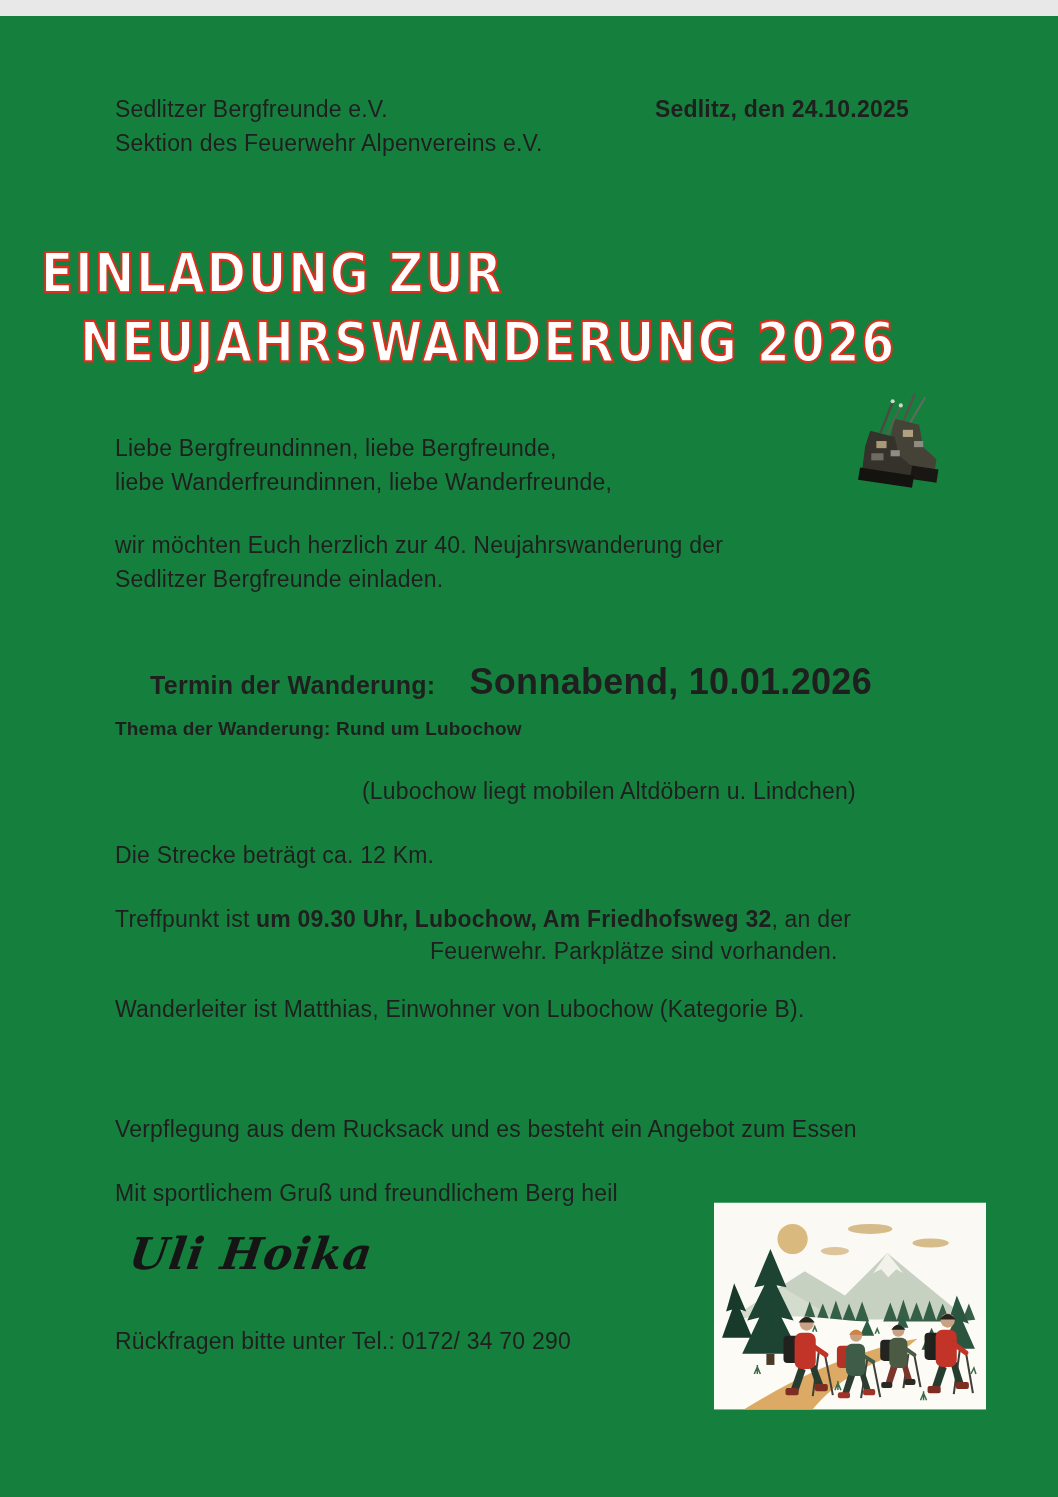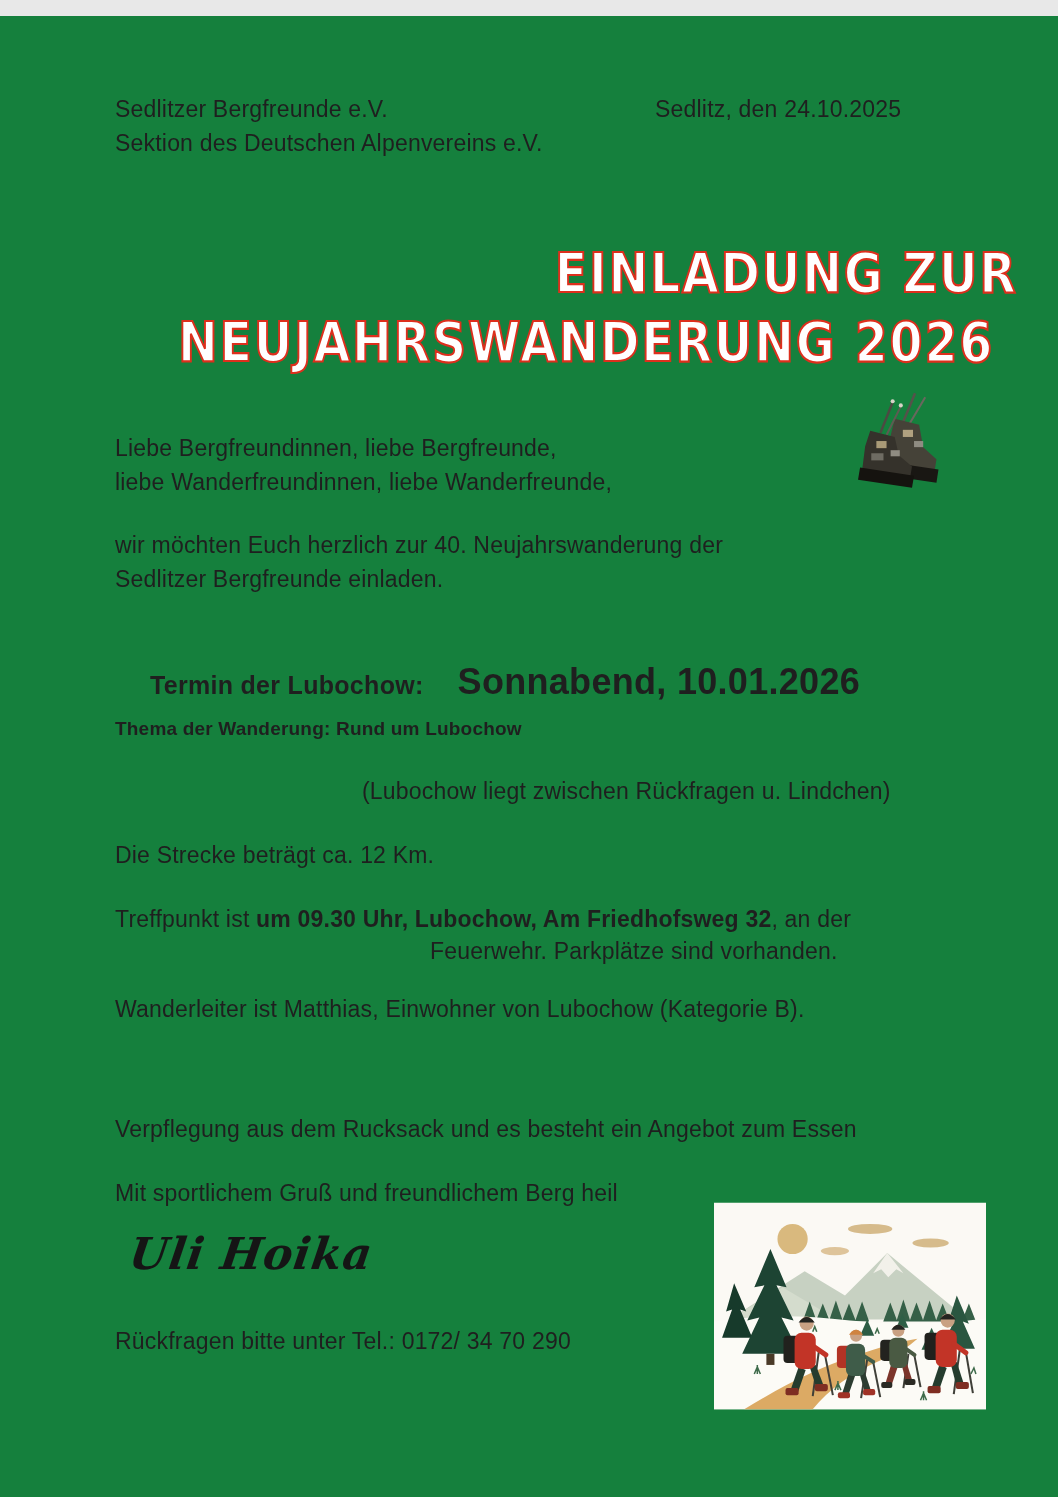--- a/index.html
+++ b/index.html
@@ -4,23 +4,23 @@
 <style>
   html,body { margin:0; padding:0; background:#e8e8e8; }
   .page {
     position:relative; width:1058px; height:1497px; margin:16px auto;
     background:#15803d; overflow:hidden;
     font-family:"Liberation Sans", sans-serif; color:#1f1f1f;
   }
   .abs { position:absolute; }
   .body-text { font-size:23px; line-height:34px; letter-spacing:0.2px; white-space:nowrap; }
   .header-block { top:76px; left:115px; }
-  .date-block { top:76px; left:655px; }
-
-  .title-line { width:100%; text-align:right; }
+  .date-block { top:76px; left:655px;font-weight:bold; }
+
+  .title-line { width:100%; text-align:left; }
   .title-line span {
     display:inline-block; transform:scaleX(.85);
     font-family:"DejaVu Sans", sans-serif; font-weight:bold;
     font-size:56px; letter-spacing:2px; white-space:nowrap;
     color:#dd2f1d;
     text-shadow: 0 0 1px #dd2f1d;
   }
   @supports (-webkit-text-stroke: 2px red) {
     .title-line span { color:#fff; -webkit-text-stroke:2.2px #dd2f1d; text-shadow:none; }
   }
@@ -56,21 +56,21 @@
 
   b { font-weight:bold; }
 </style>
 </head>
 <body>
 
 <div class="page">
 
   <div class="abs header-block body-text">
     <div>Sedlitzer Bergfreunde e.V.</div>
-    <div>Sektion des Deutschen Alpenvereins e.V.</div>
+    <div>Sektion des Feuerwehr Alpenvereins e.V.</div>
   </div>
   <div class="abs date-block body-text">Sedlitz, den 24.10.2025</div>
 
   <div class="abs title-line t1">
     <span>EINLADUNG ZUR</span>
   </div>
   <div class="abs title-line t2">
     <span>NEUJAHRSWANDERUNG 2026</span>
   </div>
 
@@ -102,25 +102,25 @@
     <div>Liebe Bergfreundinnen, liebe Bergfreunde,</div>
     <div>liebe Wanderfreundinnen, liebe Wanderfreunde,</div>
   </div>
 
   <div class="abs intro body-text">
     <div>wir möchten Euch herzlich zur 40. Neujahrswanderung der</div>
     <div>Sedlitzer Bergfreunde einladen.</div>
   </div>
 
   <div class="abs termin">
-    <span class="lbl">Termin der Lubochow:</span><span class="val">Sonnabend, 10.01.2026</span>
+    <span class="lbl">Termin der Wanderung:</span><span class="val">Sonnabend, 10.01.2026</span>
   </div>
 
   <div class="abs thema-l1 body-text">Thema der Wanderung: Rund um Lubochow</div>
-  <div class="abs thema-l2 body-text">(Lubochow liegt zwischen Rückfragen u. Lindchen)</div>
+  <div class="abs thema-l2 body-text">(Lubochow liegt mobilen Altdöbern u. Lindchen)</div>
 
   <div class="abs strecke body-text">Die Strecke beträgt ca. 12 Km.</div>
 
   <div class="abs treff-l1 body-text"><span>Treffpunkt ist </span><b>um 09.30 Uhr, Lubochow, Am Friedhofsweg 32</b><span>, an der</span></div>
   <div class="abs treff-l2 body-text">Feuerwehr. Parkplätze sind vorhanden.</div>
 
   <div class="abs wander body-text">Wanderleiter ist Matthias, Einwohner von Lubochow (Kategorie B).</div>
 
   <div class="abs verpf body-text">
     <div>Verpflegung aus dem Rucksack und es besteht ein Angebot zum Essen</div>

